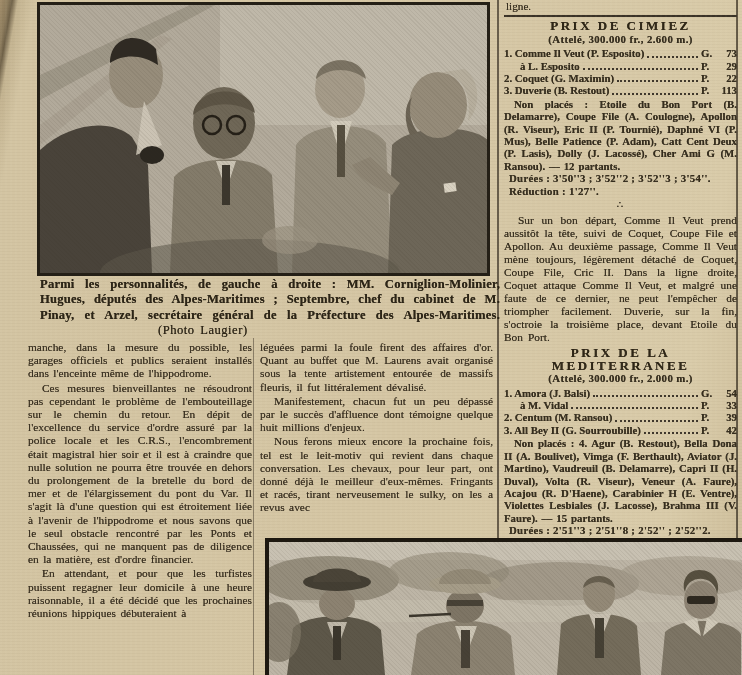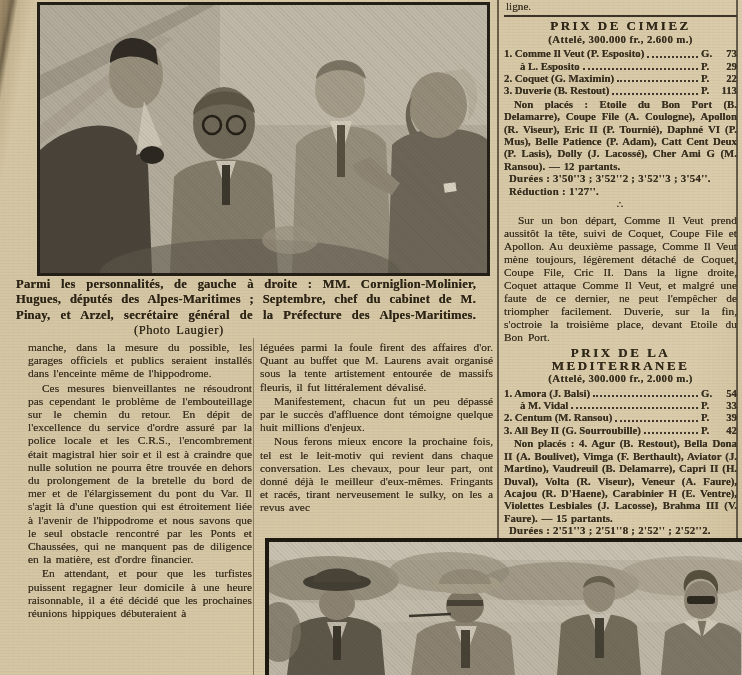--- a/index.html
+++ b/index.html
@@ -37,21 +37,21 @@
   }
   .photo-bottom{
     position:absolute;left:265px;top:538px;width:477px;height:137px;
     border-top:4px solid #1d1810;border-left:4px solid #1d1810;
     background:#beb6a7;z-index:6;
   }
   svg{display:block;}
 
   
   .caption{
-    position:absolute;left:16px;top:277px;width:460px;z-index:2;
+    position:absolute;left:40px;top:277px;width:460px;z-index:2;
     font-weight:bold;font-size:12.6px;line-height:15.3px;
     text-align:justify;color:#2c2517;letter-spacing:.2px;word-spacing:2px;
   }
   .caption .credit{font-weight:normal;display:inline-block;margin-left:118px;letter-spacing:.5px;}
 
   
   .col{position:absolute;top:341px;font-size:11.4px;line-height:13.2px;text-align:justify;word-spacing:1.6px;color:#382f20;}
   .col-left{left:28px;width:224px;height:334px;overflow:hidden;}
   .col-mid{left:260px;width:233px;height:197px;overflow:hidden;}
   .col p{margin:0 0 1px 0;text-indent:14px;}

